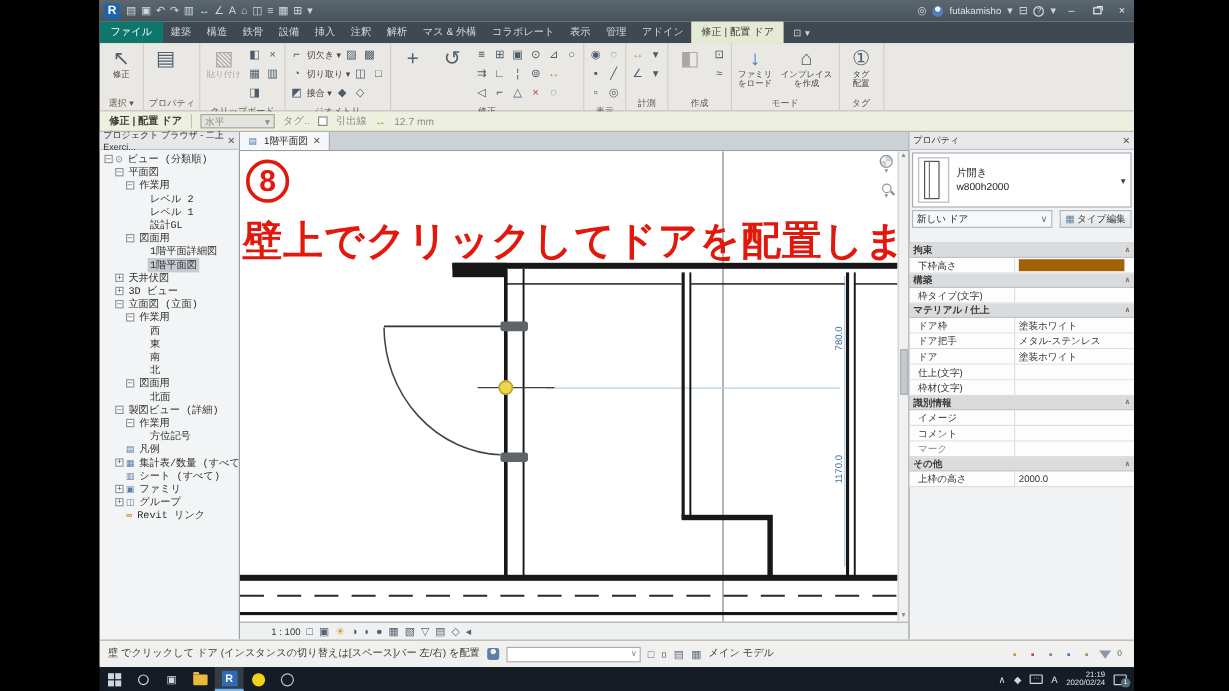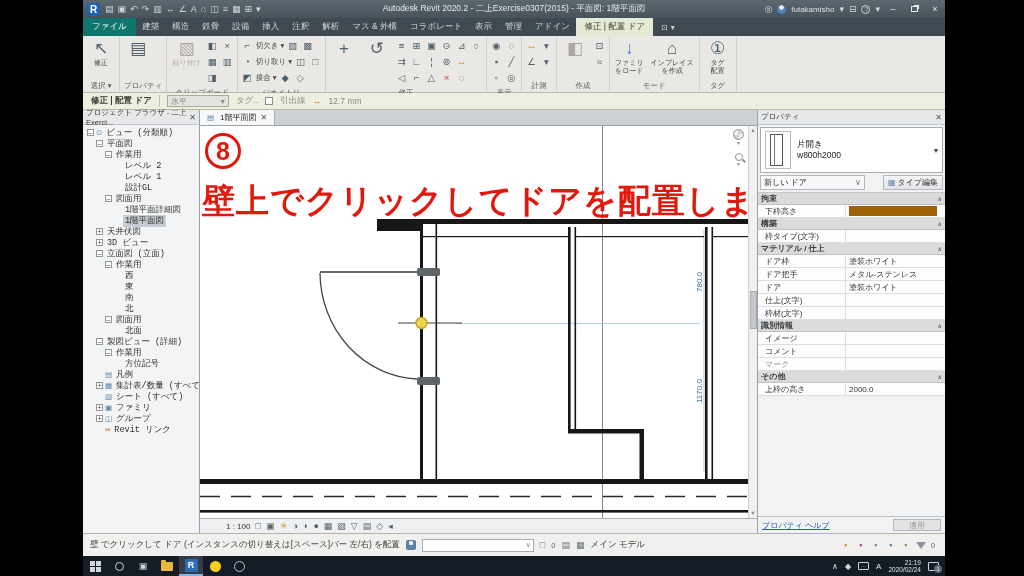--- a/index.html
+++ b/index.html
@@ -83,24 +83,24 @@
   #vcb .gi{font-size:9px;color:#55636e;}
   #vcb .gi[data-name="sun-icon"]{color:#c9a227;}
   
   #props{position:absolute;left:674px;top:110px;width:188px;height:423px;background:#f1f2f3;border-left:1px solid #9aa0a5;}
   #typesel{margin:2px;height:46px;background:#fff;border:1px solid #a8adb2;display:flex;align-items:center;position:relative;}
   .doorthumb{width:26px;height:38px;margin:0 6px 0 4px;position:relative;background:#fdfdfd;border:1px solid #bbb;}
   .doorleaf{position:absolute;left:4px;top:2px;width:13px;height:32px;border:1px solid #555;background:#fff;}
   .doorline{position:absolute;left:8px;top:2px;width:1px;height:32px;background:#777;}
   .typetxt{font-size:8.5px;color:#222;line-height:11px;}
   .tscaret{position:absolute;right:4px;top:18px;font-size:8px;color:#444;}
-  #filterrow{display:flex;margin:0 2px;height:15px;align-items:stretch;gap:18px;font-size:8px;}
+  #filterrow{display:flex;margin:0 2px;height:15px;align-items:stretch;gap:6px;font-size:8px;}
   .filtersel{flex:1;background:#f7f8f9;border:1px solid #b4b8bc;display:flex;align-items:center;justify-content:space-between;padding:0 3px;color:#222;}
   .edittype{background:linear-gradient(#f4f5f6,#e2e4e6);border:1px solid #b4b8bc;display:flex;align-items:center;gap:2px;padding:0 4px;color:#333;}
-  #proprows{margin-top:2px;font-size:8px;border-top:1px solid #c6c9cc;}
+  #proprows{margin-top:12px;font-size:8px;border-top:1px solid #c6c9cc;}
   .prow{display:flex;height:13px;border-bottom:1px solid #dcdfe1;background:#fdfdfd;}
   .psec{display:flex;height:12px;background:#d9dbdd;border-bottom:1px solid #c0c3c6;font-weight:bold;color:#3a3a3a;align-items:center;padding-left:3px;justify-content:space-between;}
   .psec .cr{font-size:6px;color:#777;padding-right:3px;}
   .plbl{width:88px;padding-left:7px;display:flex;align-items:center;color:#333;border-right:1px solid #dcdfe1;}
   .plbl.gray{color:#8b8b8b;}
   .pval{flex:1;display:flex;align-items:center;padding-left:3px;color:#333;}
   .pval input{width:92%;height:10px;border:5px solid #a16207;font-size:8px;padding:0 2px;text-align:right;}
   #propfoot{position:absolute;left:0;bottom:0;width:100%;height:17px;border-top:1px solid #c0c3c6;display:flex;align-items:center;font-size:8px;padding:0 4px;background:#f1f2f3;}
   .helplink{color:#2a5db0;text-decoration:underline;}
   .applybtn{margin-left:auto;width:48px;height:12px;background:#e2e3e4;border:1px solid #b3b6b9;color:#9a9a9a;font-size:8px;display:flex;align-items:center;justify-content:center;}
@@ -151,21 +151,20 @@
           <span class="gi" data-name="measure-icon">↔</span>
           <span class="gi" data-name="aligned-dimension-icon">∠</span>
           <span class="gi" data-name="text-icon">A</span>
           <span class="gi" data-name="default-3d-view-icon">⌂</span>
           <span class="gi" data-name="section-icon">◫</span>
           <span class="gi" data-name="thin-lines-icon">≡</span>
           <span class="gi" data-name="close-inactive-icon">▦</span>
           <span class="gi" data-name="switch-windows-icon">⊞</span>
           <span class="gi" data-name="ui-icon">▾</span>
         </div>
-      <div id="wintitle" data-name="window-title">Autodesk Revit 2020.2 - 二上Exercise0307(2015) - 平面図: 1階平面図</div>
       <div id="titright">
         <span class="gi" data-name="search-binoculars-icon">◎</span>
         <span class="avatar" data-name="user-avatar-icon"></span>
         <span data-name="username">futakamisho</span>
         <span class="gi" data-name="user-caret-icon">▾</span>
         <span class="gi" data-name="app-store-icon">⊟</span>
         <span class="helpcirc" data-name="help-icon">?</span>
         <span class="gi" data-name="help-caret-icon">▾</span>
         <span class="winbtn" data-name="minimize-button">–</span>
         <span class="winbtn" data-name="restore-button">
@@ -693,24 +692,20 @@
           </div>
           <div class="psec" data-name="property-section">
             <span>その他</span>
             <span class="cr">∧</span>
           </div>
           <div class="prow" data-name="property-row">
             <div class="plbl" data-name="property-label">上枠の高さ</div>
             <div class="pval" data-name="property-value">2000.0</div>
           </div>
         </div>
-      <div id="propfoot">
-        <span class="helplink" data-name="properties-help-link">プロパティ ヘルプ</span>
-        <span class="applybtn" data-name="apply-button">適用</span>
-      </div>
     </div>
 
     <div id="statusbar" data-name="status-bar">
       <span data-name="status-hint">壁 でクリックして ドア (インスタンスの切り替えは[スペース]バー 左/右) を配置</span>
       <span class="wsic" data-name="worksets-icon"></span>
       <div class="ssel" data-name="workset-dropdown">
           <span>∨</span>
         </div>
       <span class="gi" data-name="editable-only-icon">□</span>
       <span data-name="editable-count" style="font-size:7.5px;color:#666;">0</span>

